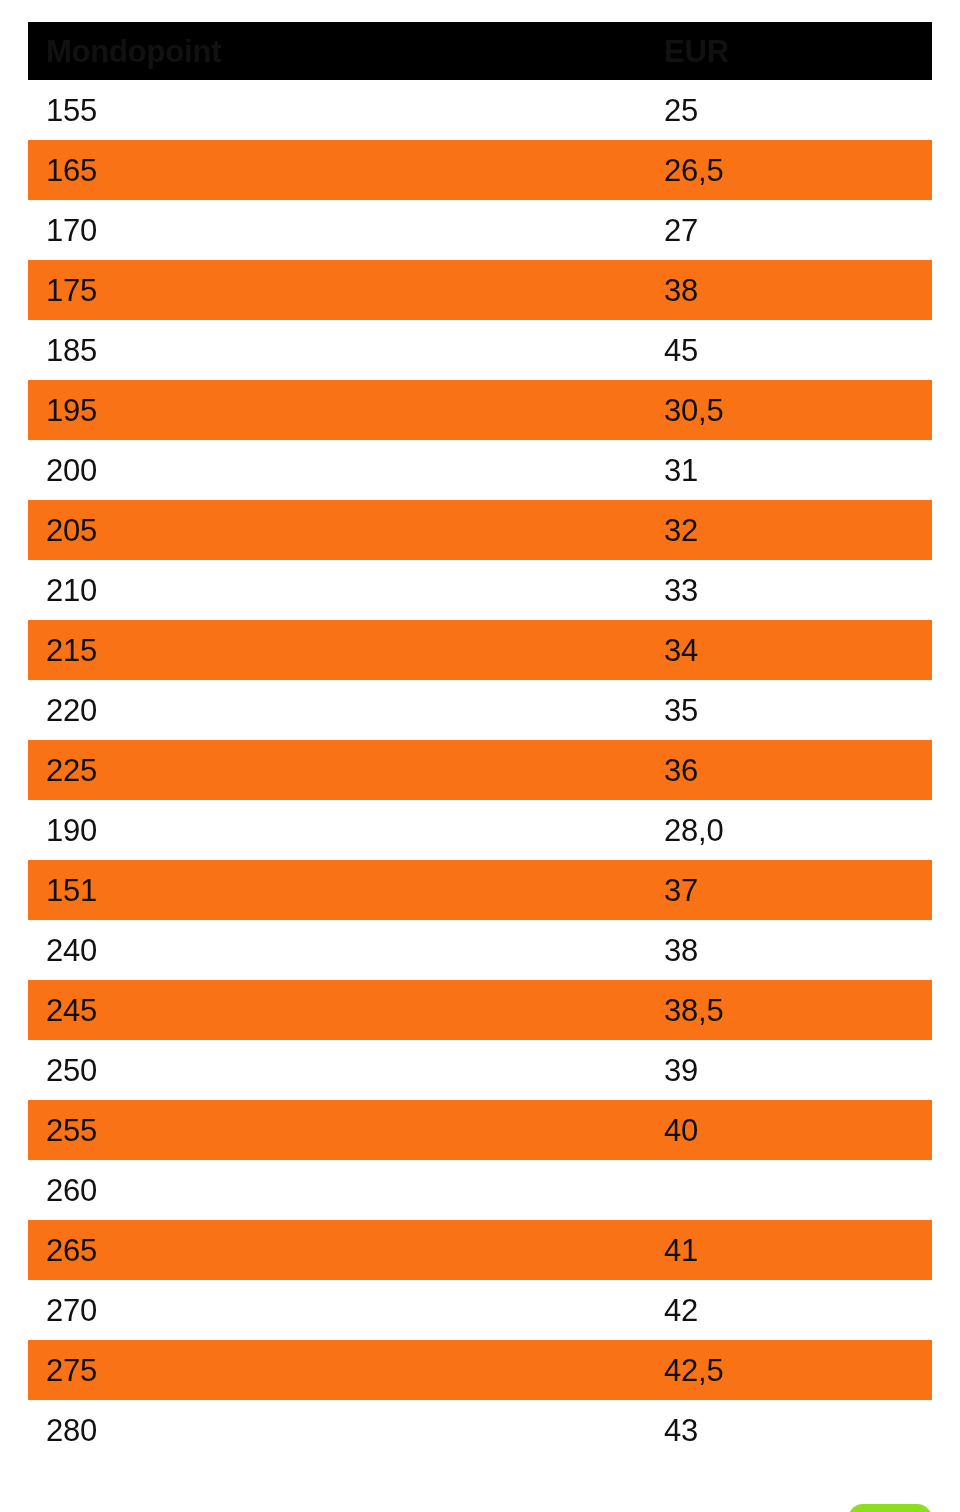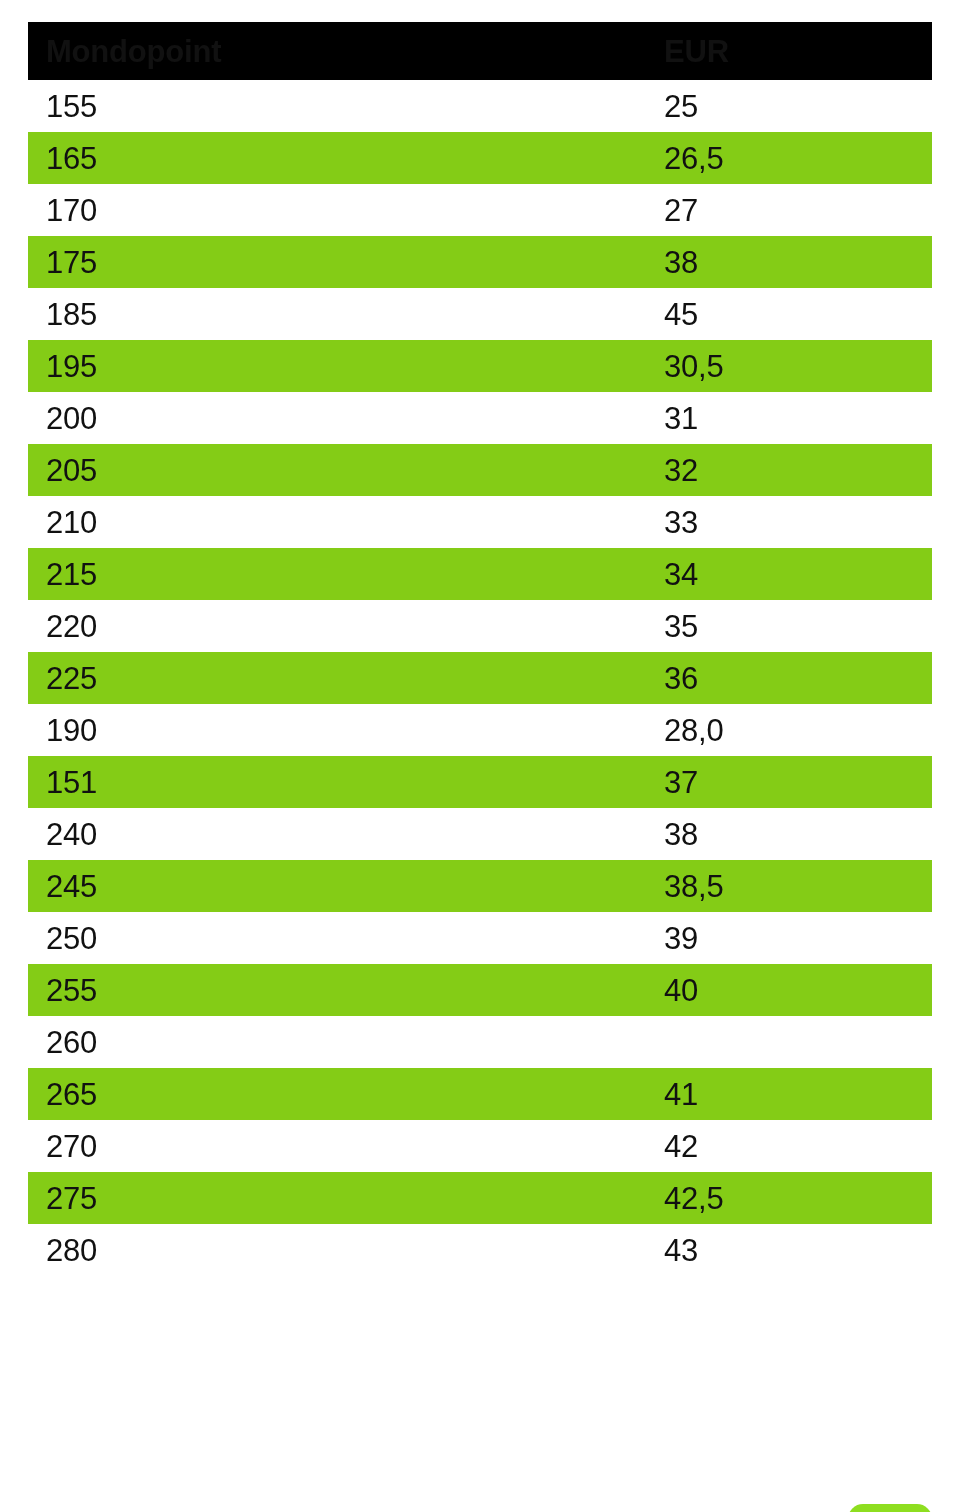--- a/index.html
+++ b/index.html
@@ -33,25 +33,25 @@
   .table-header .col-label {
     font-size: 31px;
     font-weight: 600;
     letter-spacing: -0.2px;
     line-height: 1;
   }
 
   .row {
     display: flex;
     align-items: center;
-    height: 52px;
+    height: 60px;
     background: #ffffff;
   }
   .row.alt {
-    background: #84cc16;
+    background: #f97316;
   }
 
   .cell {
     font-size: 31px;
     font-weight: 400;
     color: #111111;
     letter-spacing: -0.2px;
     line-height: 1;
   }
 

